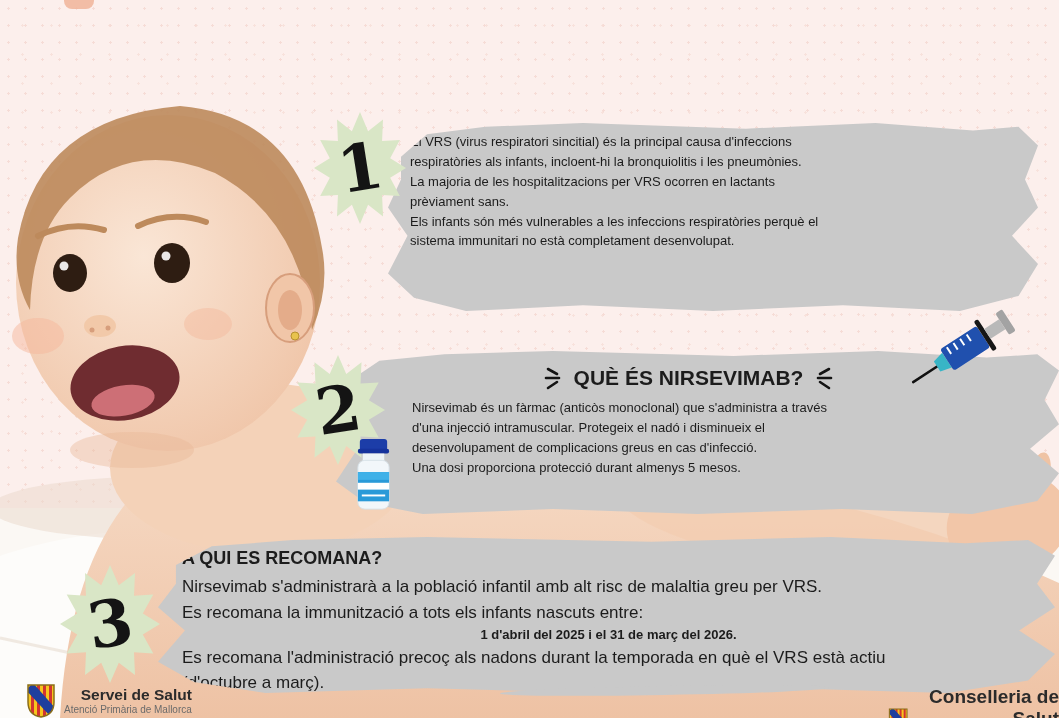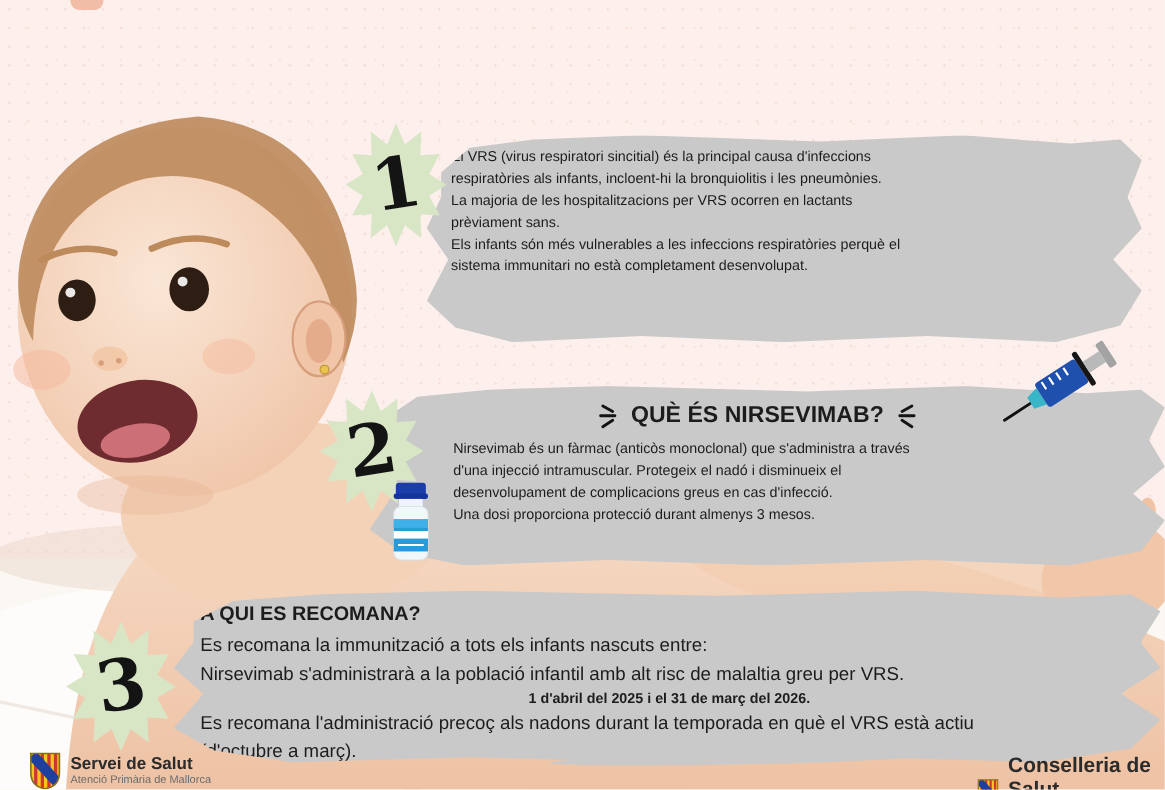--- a/index.html
+++ b/index.html
@@ -61,21 +61,21 @@
   .badge2 { left:291px; top:355px; width:94px;  height:110px; }
   .badge3 { left:60px;  top:565px; width:100px; height:118px; }
   .badge .num {
     font-family:"DejaVu Serif", serif; font-weight:bold; font-size:64px;
     color:#141414; transform: rotate(-9deg); line-height:1;
   }
   
   .syringe { position:absolute; left:902px; top:330px; width:118px; height:42px; z-index:4; transform:rotate(-33deg); }
   .vial    { position:absolute; left:352px; top:437px; width:43px;  height:76px; z-index:4; }
   
-  .footer-left, .footer-right { position:absolute; display:flex; align-items:center; gap:8px; z-index:6; }
+  .footer-left, .footer-right { position:absolute; display:flex; align-items:center; gap:8px; z-index:6;text-align:right; }
   .footer-left  { left:26px;  top:683px; }
   .footer-right { left:888px; top:686px; }
   .logo-title    { font-weight:bold; font-size:15.5px; color:#2b2b2b; line-height:1.15; }
   .logo-subtitle { font-size:10px; color:#6b6b6b; line-height:1.15; }
   .footer-right .logo-title { font-size:19px; }
   .footer-right .logo-subtitle { font-size:10.5px; }
 </style>
 </head>
 <body>
 
@@ -172,21 +172,21 @@
         <g stroke="#141414" stroke-width="2.6" stroke-linecap="round" fill="none">
           <path d="M16 6 L7 11"></path>
             <path d="M18 15 L5 15"></path>
             <path d="M16 25 L7 19"></path>
         </g>
       </svg>
     </div>
     <div class="s-body">Nirsevimab és un fàrmac (anticòs monoclonal) que s'administra a través
 d'una injecció intramuscular. Protegeix el nadó i disminueix el
 desenvolupament de complicacions greus en cas d'infecció.
-Una dosi proporciona protecció durant almenys 3 mesos.</div>
+Una dosi proporciona protecció durant almenys 5 mesos.</div>
   </div>
 
   <svg class="syringe" viewBox="0 0 120 42" xmlns="http://www.w3.org/2000/svg">
     <line x1="2" y1="21" x2="31" y2="21" stroke="#111111" stroke-width="2.6" stroke-linecap="round"></line>
     <polygon points="31,15 43,12 43,30 31,27" fill="#38b5c6"></polygon>
     <rect x="43" y="8" width="44" height="26" rx="3" fill="#2050ae"></rect>
     <line x1="50" y1="10" x2="50" y2="18" stroke="#ffffff" stroke-width="2"></line>
     <line x1="58" y1="10" x2="58" y2="18" stroke="#ffffff" stroke-width="2"></line>
     <line x1="66" y1="10" x2="66" y2="18" stroke="#ffffff" stroke-width="2"></line>
     <line x1="74" y1="10" x2="74" y2="18" stroke="#ffffff" stroke-width="2"></line>
@@ -204,22 +204,22 @@
     <rect x="6" y="36" width="32" height="8" fill="#3fb1e8"></rect>
     <rect x="6" y="47" width="32" height="7" fill="#ffffff"></rect>
     <line x1="10" y1="60" x2="34" y2="60" stroke="#ffffff" stroke-width="2"></line>
   </svg>
 
   <div class="badge badge3">
     <span class="num">3</span>
   </div>
   <div class="blob blob3">
     <div class="s-heading3">A QUI ES RECOMANA?</div>
+    <div class="line">Nirsevimab s'administrarà a la població infantil amb alt risc de malaltia greu per VRS.</div>
     <div class="line">Es recomana la immunització a tots els infants nascuts entre:</div>
-    <div class="line">Nirsevimab s'administrarà a la població infantil amb alt risc de malaltia greu per VRS.</div>
     <div class="date">1 d'abril del 2025 i el 31 de març del 2026.</div>
     <div class="line last">Es recomana l'administració precoç als nadons durant la temporada en què el VRS està actiu
 (d'octubre a març).</div>
   </div>
   <div class="streak" style="left:500px; top:686px; width:330px; height:9px; transform:rotate(-1deg);"></div>
 
   <div class="footer-left">
     <svg width="30" height="35" viewBox="0 0 30 35" xmlns="http://www.w3.org/2000/svg">
       <clipPath id="scl">
           <path d="M2 2 H28 V19 Q28 32 15 34 Q2 32 2 19 Z"></path>

